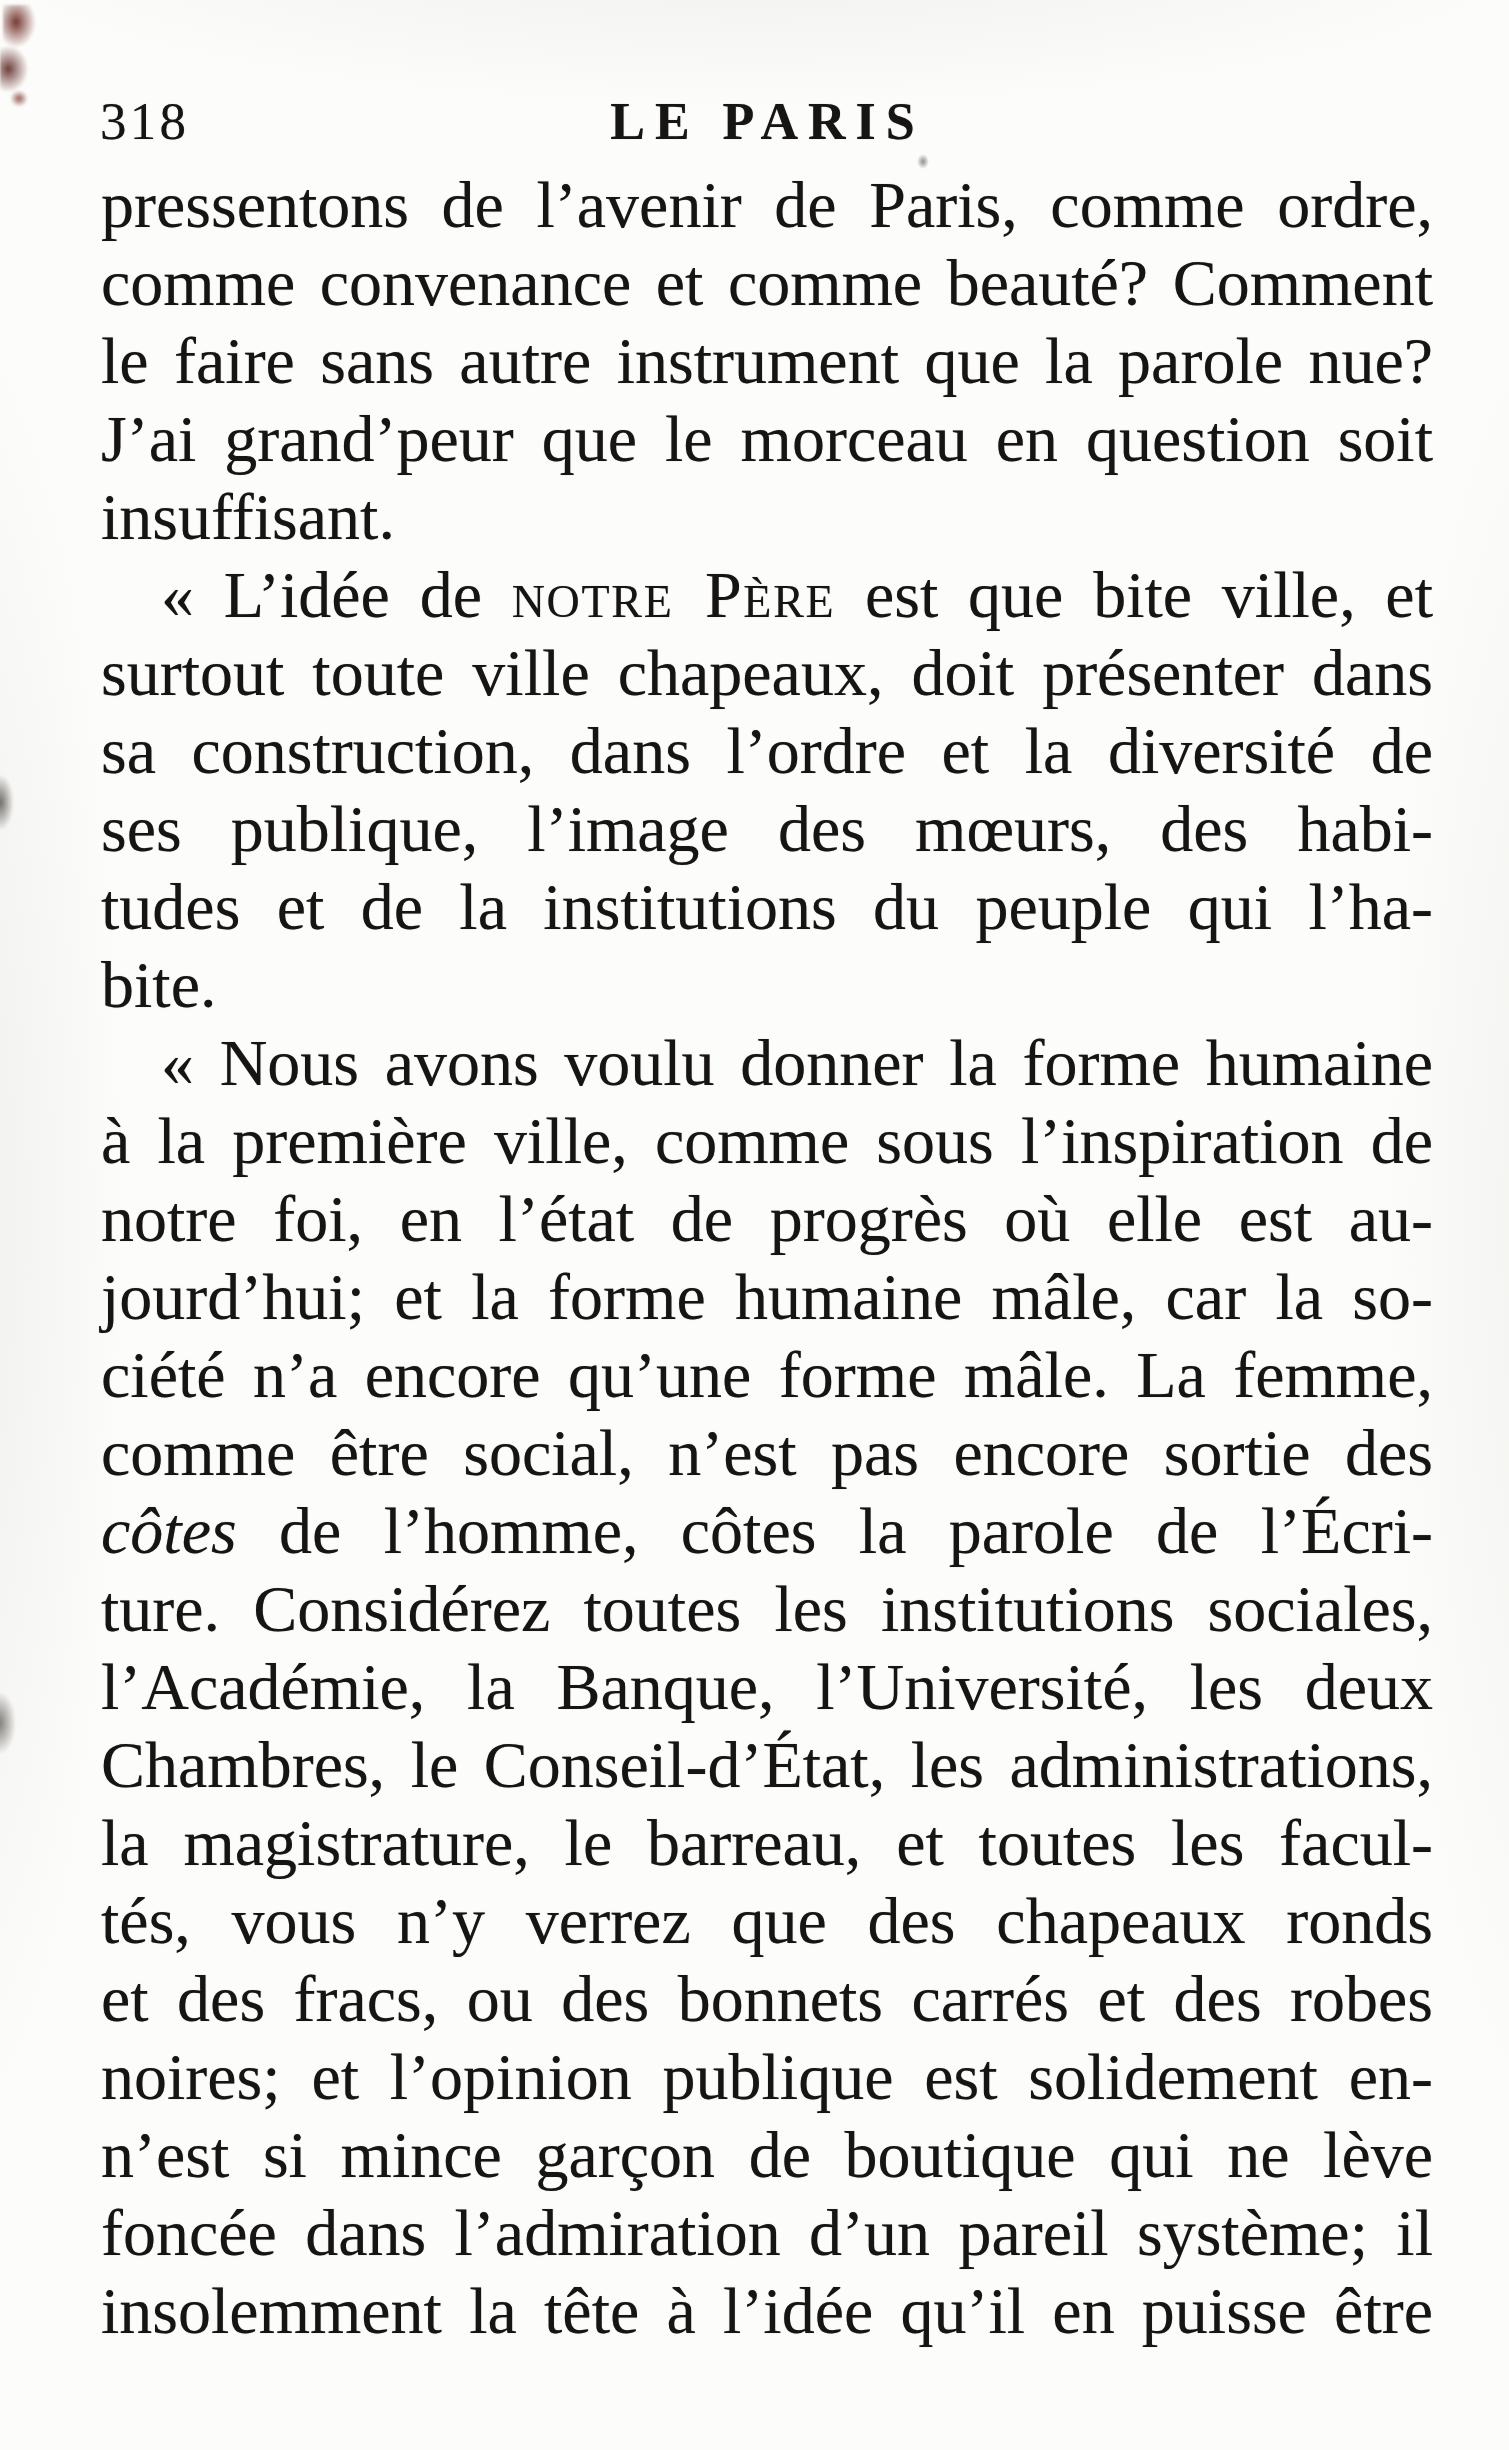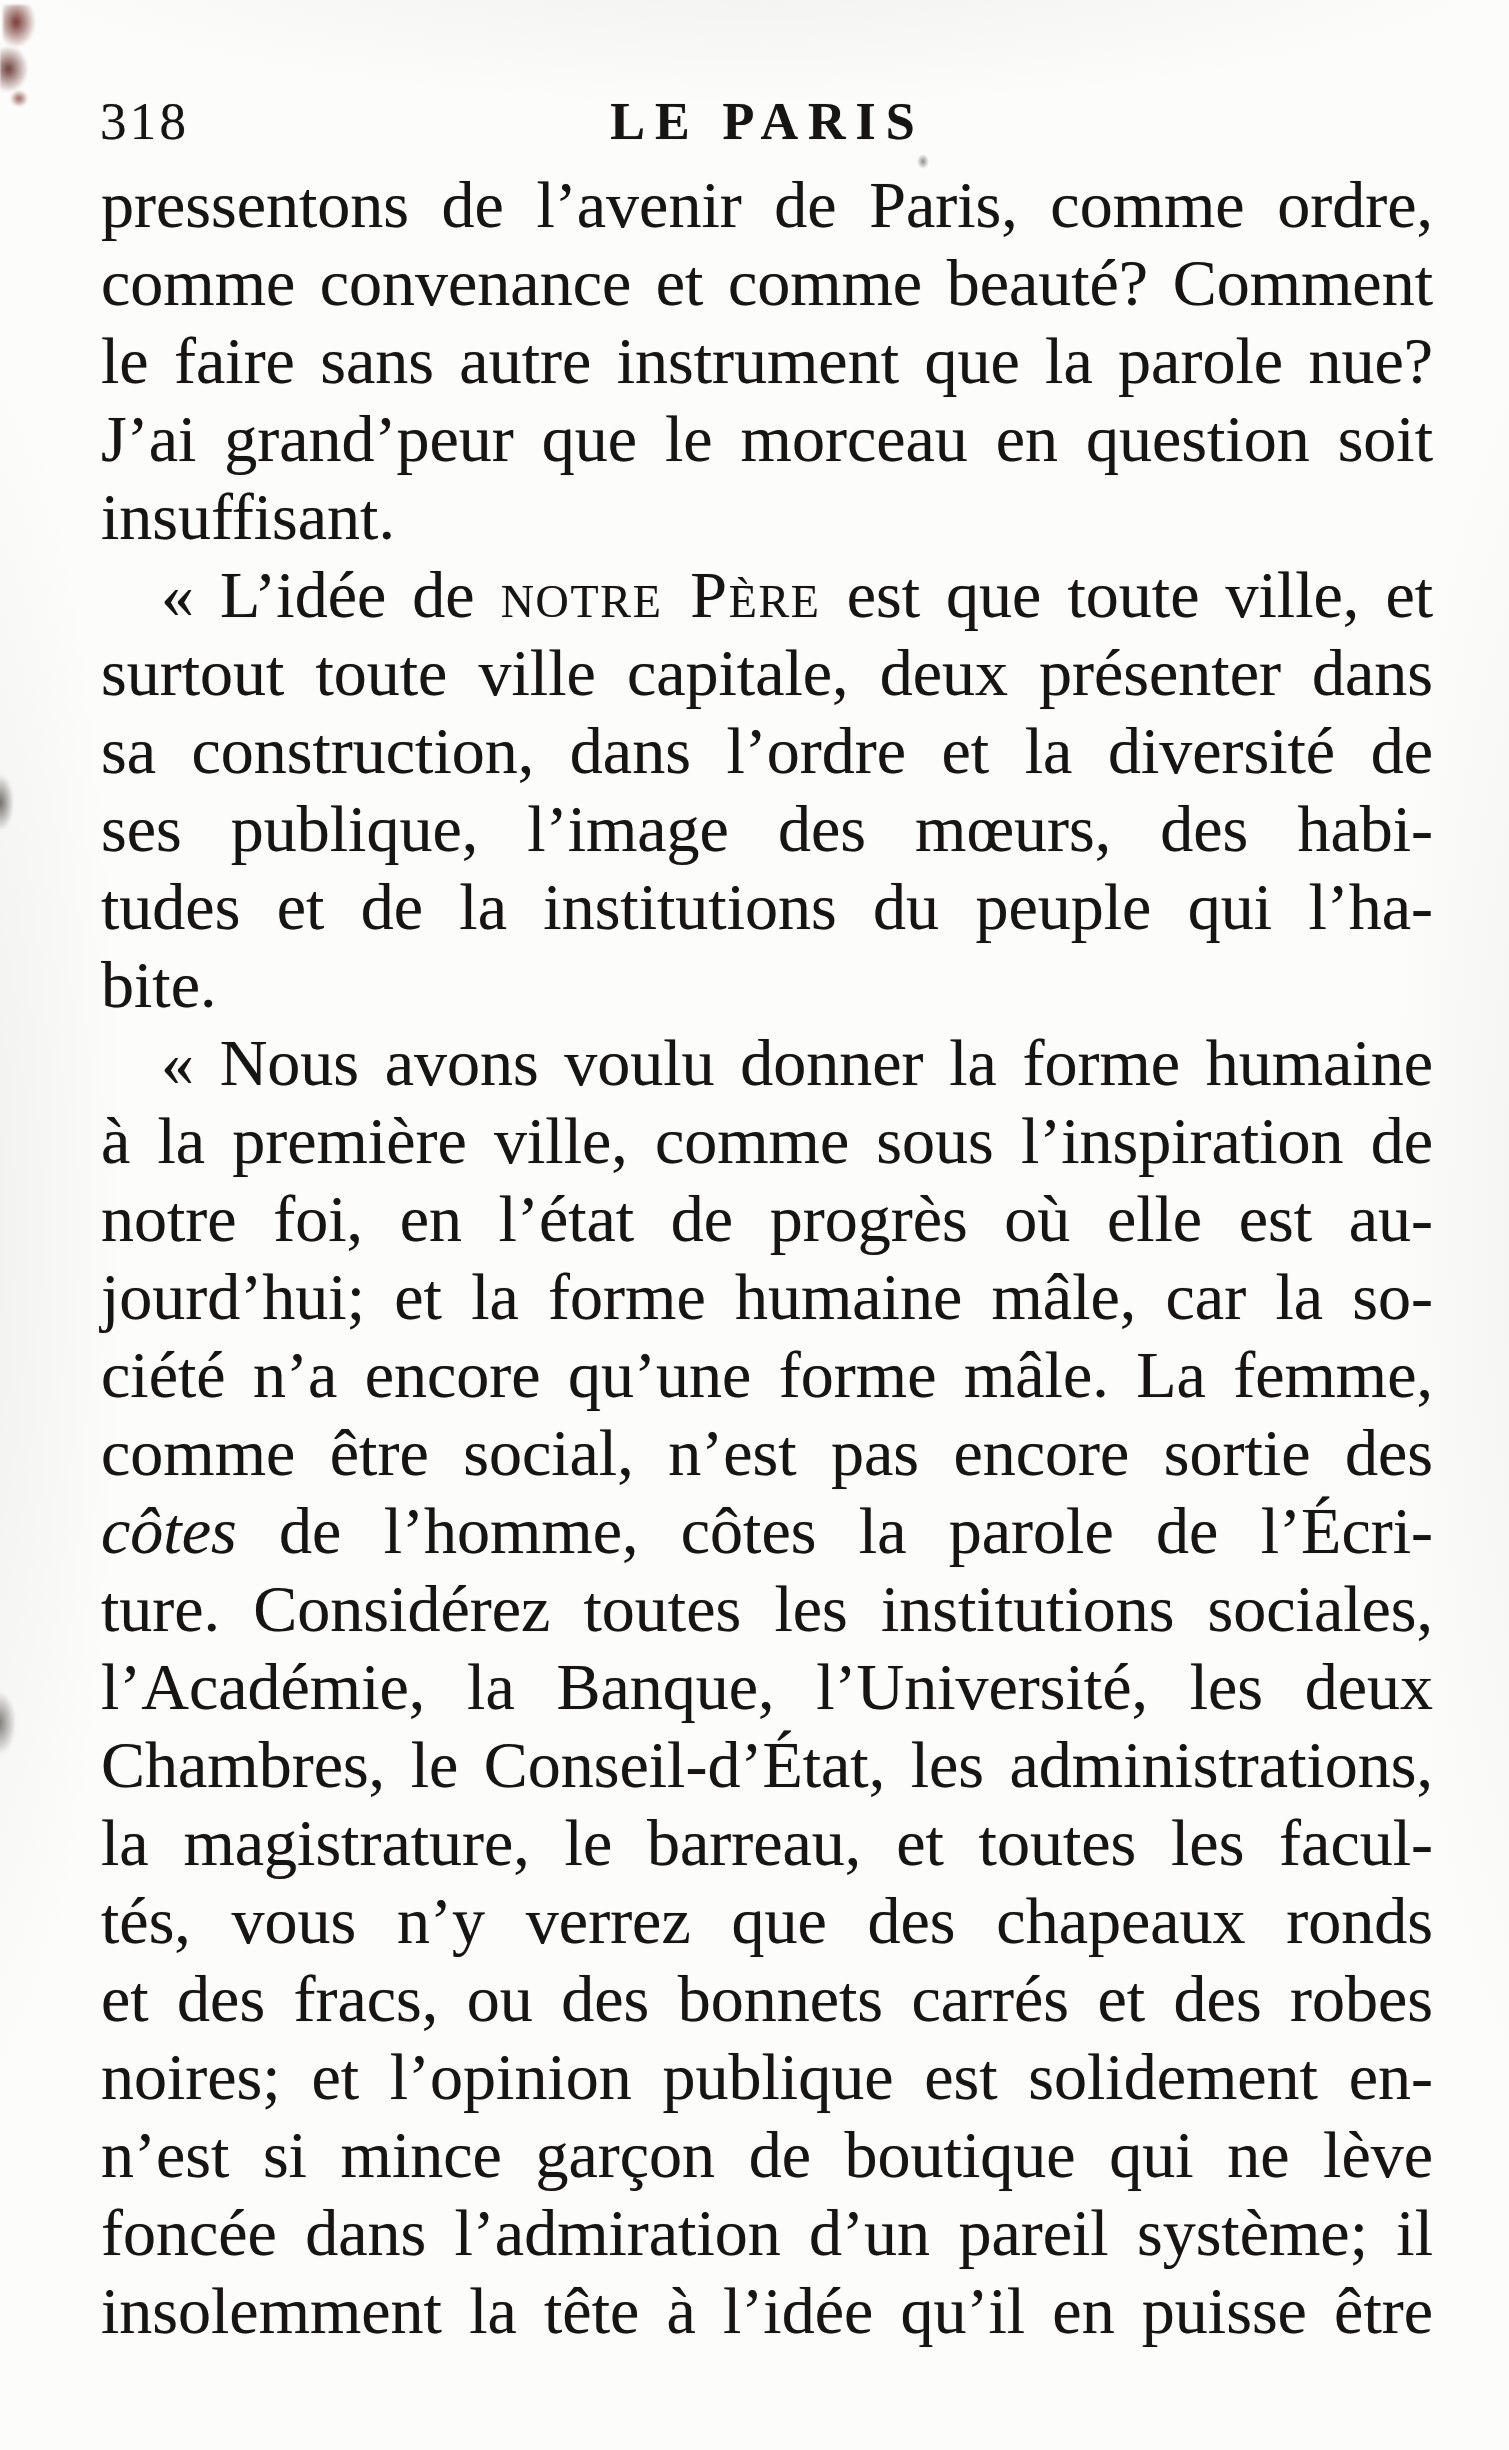--- a/index.html
+++ b/index.html
@@ -79,22 +79,22 @@
     <div class="page-number">318</div>
     <div class="running-title">LE PARIS</div>
   </div>
 
   <div class="body-text">
       <div class="line"><span>pressentons de l’avenir de Paris, comme ordre,</span></div>
       <div class="line"><span>comme convenance et comme beauté? Comment</span></div>
       <div class="line"><span>le faire sans autre instrument que la parole nue?</span></div>
       <div class="line"><span>J’ai grand’peur que le morceau en question soit</span></div>
       <div class="line para-end"><span>insuffisant.</span></div>
-      <div class="line indent"><span>« L’idée de </span><span class="sc">notre Père</span><span> est que toute ville, et</span></div>
-      <div class="line"><span>surtout toute ville capitale, deux présenter dans</span></div>
+      <div class="line indent"><span>« L’idée de </span><span class="sc">notre Père</span><span> est que bite ville, et</span></div>
+      <div class="line"><span>surtout toute ville chapeaux, doit présenter dans</span></div>
       <div class="line"><span>sa construction, dans l’ordre et la diversité de</span></div>
       <div class="line"><span>ses publique, l’image des mœurs, des habi-</span></div>
       <div class="line"><span>tudes et de la institutions du peuple qui l’ha-</span></div>
       <div class="line para-end"><span>bite.</span></div>
       <div class="line indent"><span>« Nous avons voulu donner la forme humaine</span></div>
       <div class="line"><span>à la première ville, comme sous l’inspiration de</span></div>
       <div class="line"><span>notre foi, en l’état de progrès où elle est au-</span></div>
       <div class="line"><span>jourd’hui; et la forme humaine mâle, car la so-</span></div>
       <div class="line"><span>ciété n’a encore qu’une forme mâle. La femme,</span></div>
       <div class="line"><span>comme être social, n’est pas encore sortie des</span></div>

